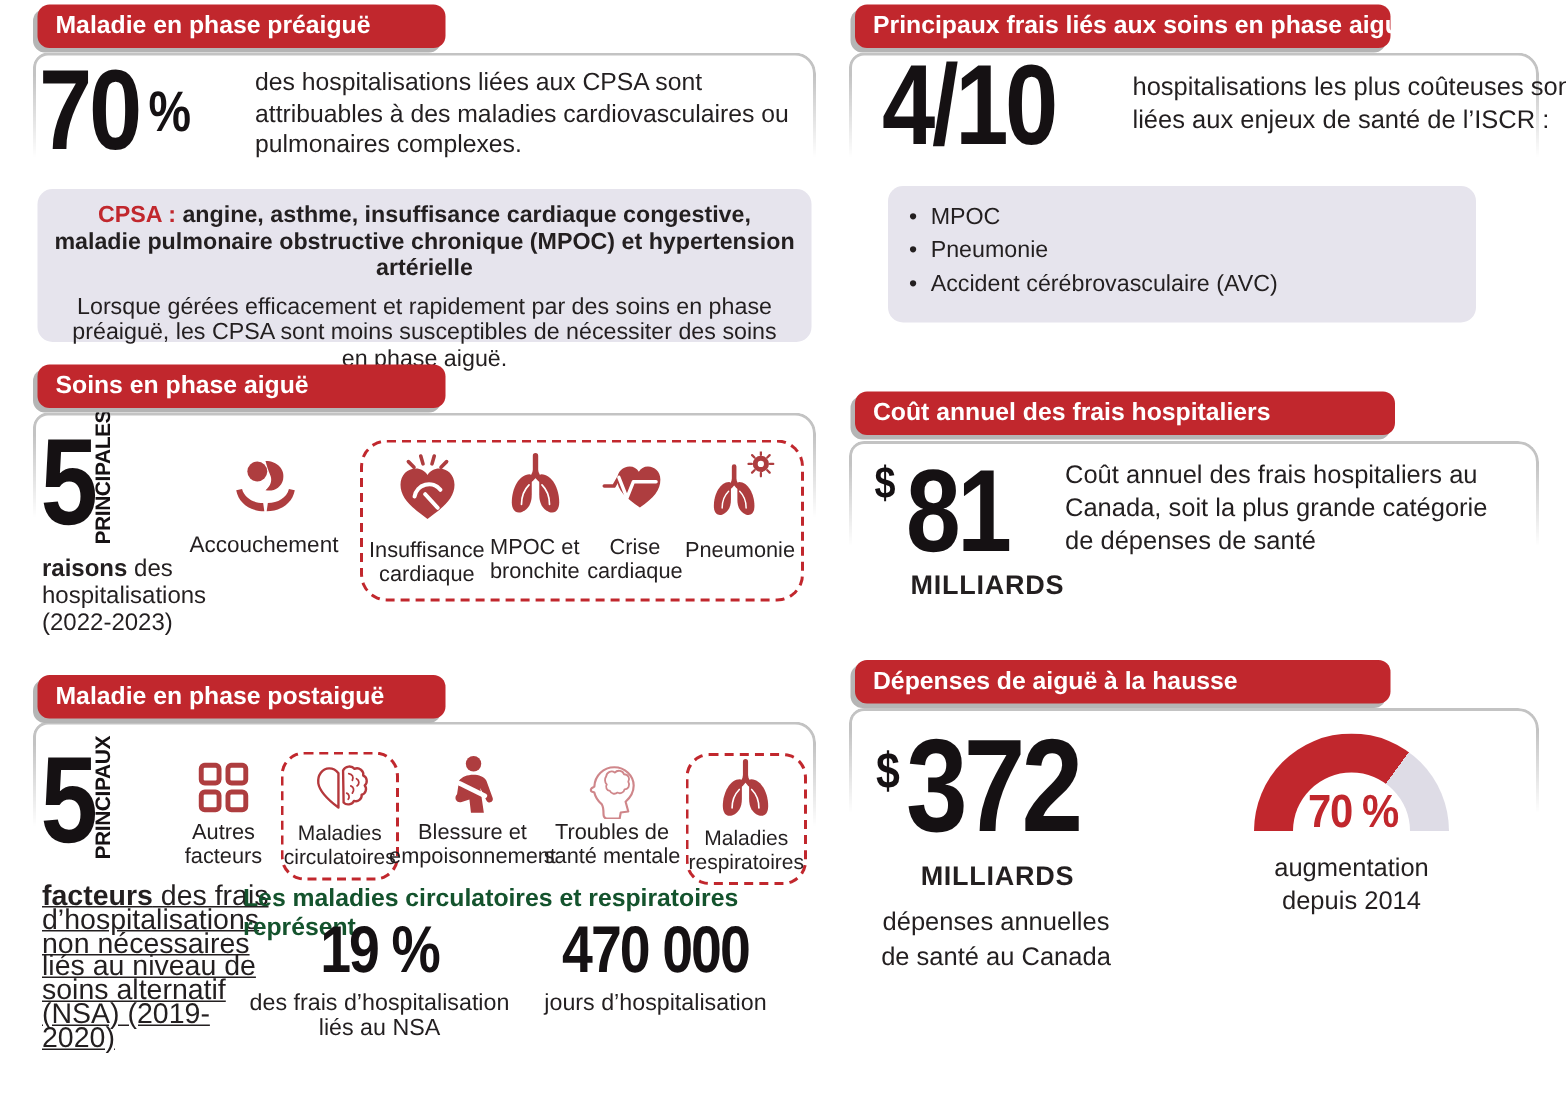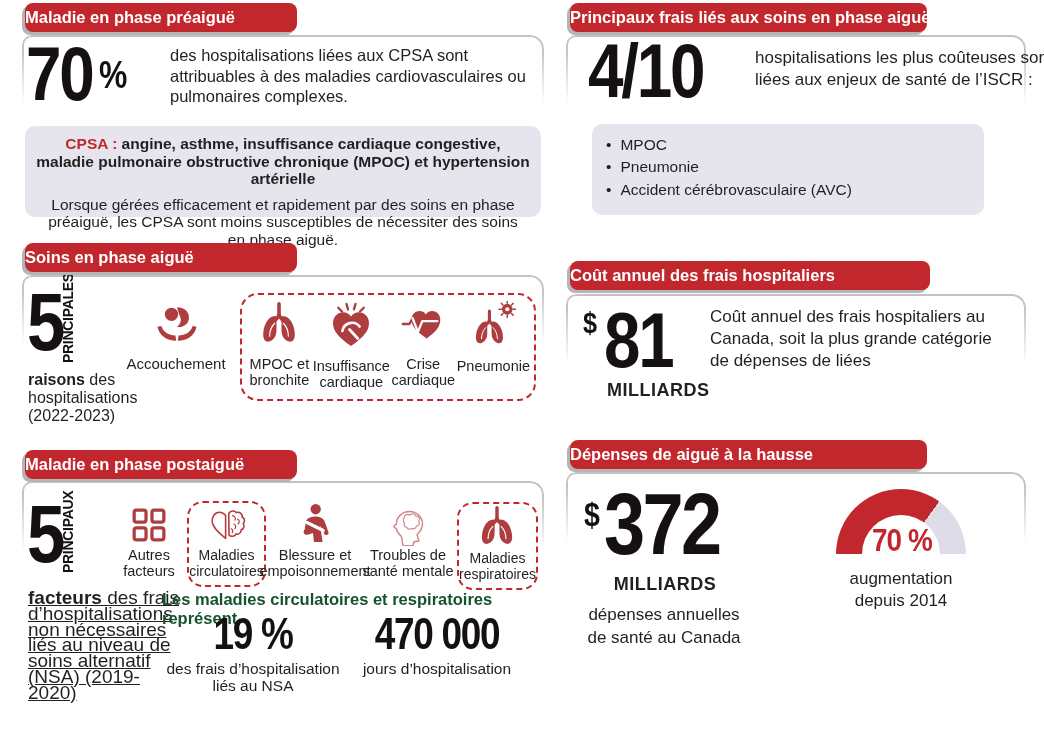--- a/index.html
+++ b/index.html
@@ -1,20 +1,20 @@
 <!DOCTYPE html>
 <html><head>
 <meta charset="utf-8">
 <style>
   html,body{margin:0;padding:0;background:#fff;}
   .stage{position:relative;width:1044px;height:746px;background:#fff;overflow:hidden;
          font-family:"Liberation Sans",sans-serif;color:#231f20;}
   
   .banner{position:absolute;box-sizing:border-box;height:29px;background:#c1272d;border-radius:8px;
-          color:#fff;font-size:16.5px;font-weight:bold;line-height:28px;padding-left:0;
+          color:#fff;font-size:16.5px;font-weight:bold;line-height:28px;padding-left:12px;
           box-shadow:-3px 3px 0 #b5b5b5;z-index:3;white-space:nowrap;}
   
   .cardline{position:absolute;height:72px;border:2px solid #c3c3c3;border-bottom:none;
             border-radius:10px 14px 0 0;z-index:1;
             -webkit-mask-image:linear-gradient(180deg,#000 15px,rgba(0,0,0,0) 70px);
             mask-image:linear-gradient(180deg,#000 15px,rgba(0,0,0,0) 70px);}
   
   .bignum{position:absolute;font-weight:bold;color:#151113;letter-spacing:-0.035em;line-height:1;
           transform:scaleX(0.84);transform-origin:0 0;white-space:nowrap;z-index:2;}
   .bignum.center{text-align:center;transform-origin:center top;}
@@ -50,21 +50,21 @@
 <body>
 
 <div class="stage">
 
   <section>
     <div class="cardline" style="left:22px;top:35px;width:518px;"></div>
     <div class="banner" style="left:25px;top:3px;width:272px;"><span>Maladie en phase préaiguë</span></div>
     <div class="bignum" style="left:26px;top:36px;font-size:76px;">70</div>
     <div class="bignum" style="left:99px;top:56px;font-size:38px;">%</div>
     <div class="txt" style="left:170px;top:45px;width:372px;font-size:16.5px;line-height:20.5px;">des hospitalisations liées aux CPSA sont attribuables à des maladies cardiovasculaires ou pulmonaires complexes.</div>
-    <div class="panel" style="left:25px;top:126px;width:516px;height:91px;">
+    <div class="panel" style="left:25px;top:126px;width:516px;height:102px;">
       <p class="b1"><span class="red">CPSA :</span><span> angine, asthme, insuffisance cardiaque congestive, maladie pulmonaire obstructive chronique (MPOC) et hypertension artérielle</span></p>
       <p class="r1">Lorsque gérées efficacement et rapidement par des soins en phase préaiguë, les CPSA sont moins susceptibles de nécessiter des soins en phase aiguë.</p>
     </div>
   </section>
 
   <section>
     <div class="cardline" style="left:566px;top:35px;width:456px;"></div>
     <div class="banner" style="left:570px;top:3px;width:357px;"><span>Principaux frais liés aux soins en phase aiguë</span></div>
     <div class="bignum" style="left:588px;top:33px;font-size:76px;">4/10</div>
     <div class="txt" style="left:722px;top:47px;width:305px;font-size:17px;line-height:21.5px;margin-left:33px;">hospitalisations les plus coûteuses sont liées aux enjeux de santé de l’ISCR :</div>
@@ -91,39 +91,39 @@
         <path d="M7 33 C9 44 19 51 31 51 L30 44 C21.5 44 14 39.5 12 32 Z" fill="#ae3d3f"></path>
         <path d="M57 33 C55 44 45 51 33 51 L34 44 C42.5 44 50 39.5 52 32 Z" fill="#ae3d3f"></path>
       </svg>
     </span>
     <div class="icolabel" style="left:112px;top:356px;width:128px;font-size:15px;">Accouchement</div>
 
     <div class="dashbox" style="left:240px;top:293px;width:296px;height:108px;"></div>
     <div class="acrow">
       <div class="acitem">
         <span>
+          <svg viewBox="0 0 64 64" width="48" height="48">
+            <path d="M15 9 L20 14 M26 4 L28 11 M38 4 L36 11 M49 9 L44 14" stroke="#ae3d3f" stroke-width="3.2" stroke-linecap="round" fill="none"></path>
+            <path d="M32 60 C17 49 8 41 8 29.5 C8 20.5 14.5 15 21.5 15 C26 15 29.8 17.3 32 20.8 C34.2 17.3 38 15 42.5 15 C49.5 15 56 20.5 56 29.5 C56 41 47 49 32 60 Z" fill="#ae3d3f"></path>
+            <path d="M20.5 40 A13 13 0 0 1 43.5 34" fill="none" stroke="#fff" stroke-width="3.6" stroke-linecap="round"></path>
+            <path d="M30 38 L41 50" stroke="#fff" stroke-width="3.6" stroke-linecap="round"></path>
+          </svg>
+        </span>
+        <div class="lab">Insuffisance cardiaque</div>
+      </div>
+      <div class="acitem">
+        <span>
           <svg viewBox="0 0 64 64" width="46" height="46">
             <path d="M26.5 21 C17 21 10 34 10 47 C10 55 14.5 58 19.5 56 C25.5 53.5 28.5 48 28.5 40 L28.5 25 C28.5 22.5 28 21 26.5 21 Z" fill="#ae3d3f"></path>
             <path d="M37.5 21 C47 21 54 34 54 47 C54 55 49.5 58 44.5 56 C38.5 53.5 35.5 48 35.5 40 L35.5 25 C35.5 22.5 36 21 37.5 21 Z" fill="#ae3d3f"></path>
             <path d="M32 4 V17 M32 17 C32 22 29.5 25 24.5 28 M32 17 C32 22 34.5 25 39.5 28" stroke="#ae3d3f" stroke-width="5" fill="none" stroke-linecap="round"></path>
             <path d="M19 49 C19 42 22 35 26 31 M45 49 C45 42 42 35 38 31" stroke="#fff" stroke-width="1.6" fill="none" stroke-linecap="round"></path>
           </svg>
         </span>
         <div class="lab">MPOC et bronchite</div>
-      </div>
-      <div class="acitem">
-        <span>
-          <svg viewBox="0 0 64 64" width="48" height="48">
-            <path d="M15 9 L20 14 M26 4 L28 11 M38 4 L36 11 M49 9 L44 14" stroke="#ae3d3f" stroke-width="3.2" stroke-linecap="round" fill="none"></path>
-            <path d="M32 60 C17 49 8 41 8 29.5 C8 20.5 14.5 15 21.5 15 C26 15 29.8 17.3 32 20.8 C34.2 17.3 38 15 42.5 15 C49.5 15 56 20.5 56 29.5 C56 41 47 49 32 60 Z" fill="#ae3d3f"></path>
-            <path d="M20.5 40 A13 13 0 0 1 43.5 34" fill="none" stroke="#fff" stroke-width="3.6" stroke-linecap="round"></path>
-            <path d="M30 38 L41 50" stroke="#fff" stroke-width="3.6" stroke-linecap="round"></path>
-          </svg>
-        </span>
-        <div class="lab">Insuffisance cardiaque</div>
       </div>
       <div class="acitem">
         <span>
           <svg viewBox="0 0 64 64" width="46" height="46">
             <path d="M37 52 C24 43 16 36 16 26 C16 18.5 21.5 14 27.5 14 C31.3 14 34.2 15.9 36 18.8 C37.8 15.9 40.7 14 44.5 14 C50.5 14 56 18.5 56 26 C56 36 50 43 37 52 Z" fill="#ae3d3f"></path>
             <path d="M4 32 H13 L17.5 24" stroke="#ae3d3f" stroke-width="3.4" fill="none" stroke-linejoin="round" stroke-linecap="round"></path>
             <path d="M17.5 24 L25 43 L31 28 L52 28" stroke="#fff" stroke-width="3.2" fill="none" stroke-linejoin="round" stroke-linecap="round"></path>
           </svg>
         </span>
         <div class="lab">Crise cardiaque</div>
@@ -148,21 +148,21 @@
       </div>
     </div>
   </section>
 
   <section>
     <div class="cardline" style="left:566px;top:294px;width:456px;"></div>
     <div class="banner" style="left:570px;top:261px;width:360px;"><span>Coût annuel des frais hospitaliers</span></div>
     <div class="bignum" style="left:583px;top:308px;font-size:30px;">$</div>
     <div class="bignum" style="left:604px;top:301px;font-size:78px;">81</div>
     <div class="txt" style="left:607px;top:380px;font-weight:bold;font-size:18px;letter-spacing:0.5px;">MILLIARDS</div>
-    <div class="txt" style="left:710px;top:306px;width:300px;font-size:17px;line-height:22px;">Coût annuel des frais hospitaliers au Canada, soit la plus grande catégorie de dépenses de liées</div>
+    <div class="txt" style="left:710px;top:306px;width:300px;font-size:17px;line-height:22px;">Coût annuel des frais hospitaliers au Canada, soit la plus grande catégorie de dépenses de santé</div>
   </section>
 
   <section>
     <div class="cardline" style="left:22px;top:481px;width:518px;"></div>
     <div class="banner" style="left:25px;top:450px;width:272px;"><span>Maladie en phase postaiguë</span></div>
     <div class="bignum" style="left:27px;top:493px;font-size:82px;">5</div>
     <div class="vert" style="left:60px;top:497px;height:76px;">PRINCIPAUX</div>
     <div class="txt" style="left:28px;top:590px;width:160px;font-size:19px;line-height:15.8px;text-decoration:underline;"><b>facteurs</b><span> des frais d’hospitalisations non nécessaires liés au niveau de soins alternatif (NSA) (2019-2020)</span></div>
 
     <span class="icon" style="left:130px;top:506px;">

